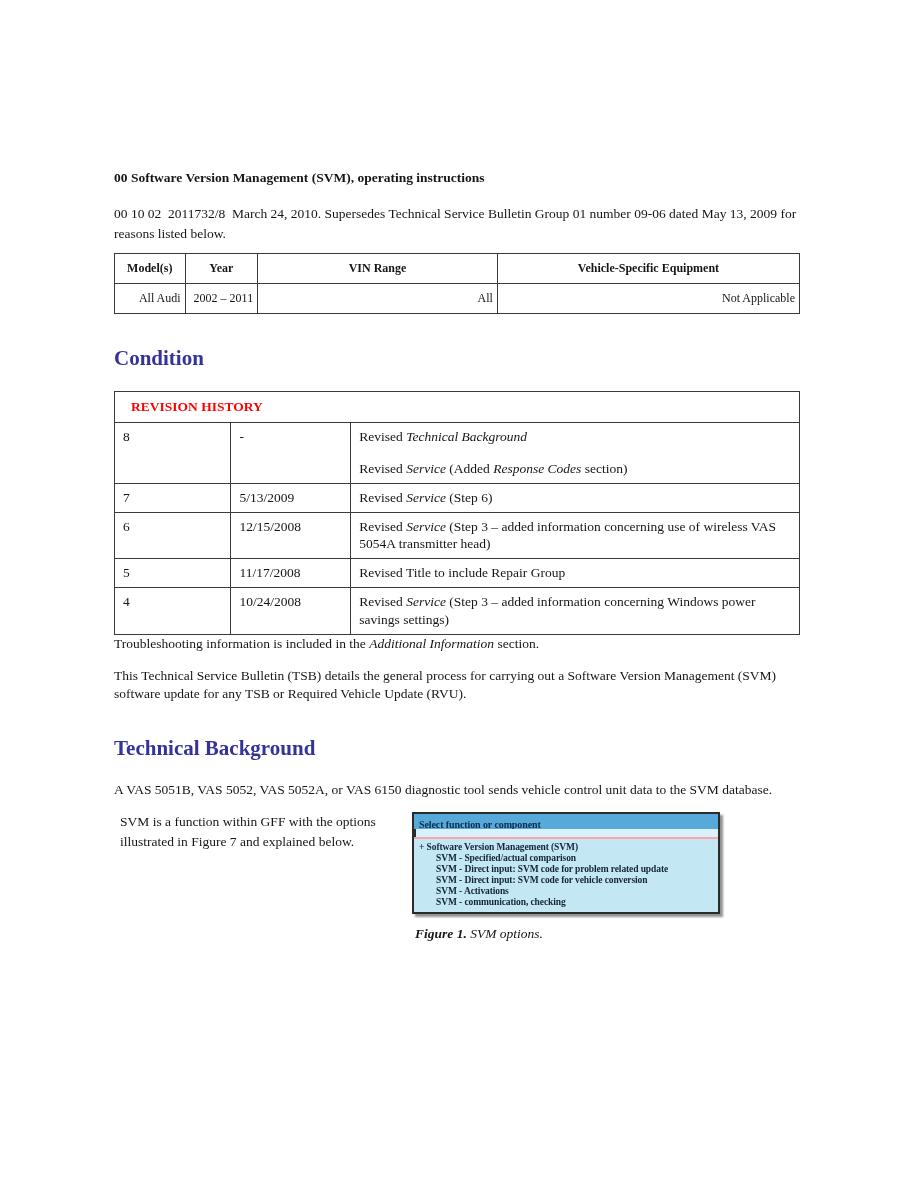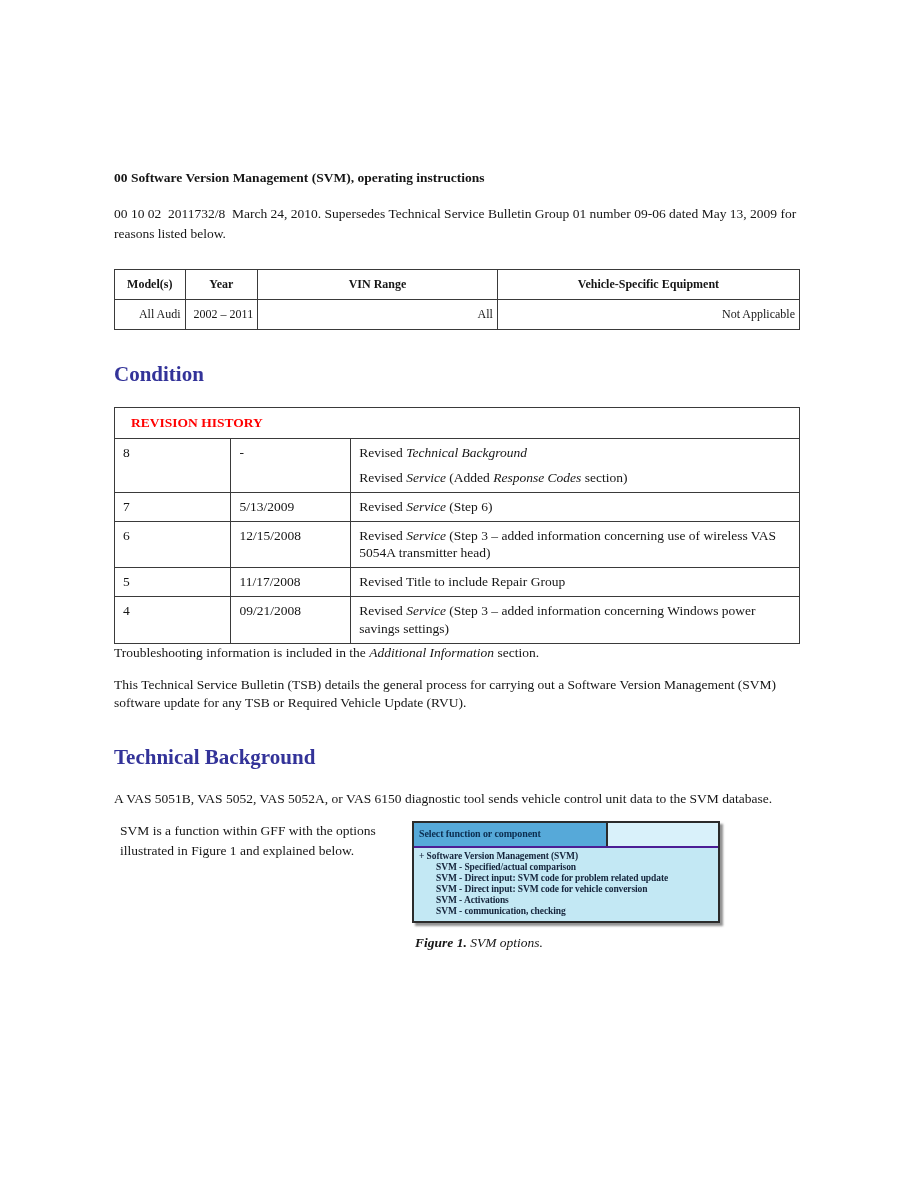--- a/index.html
+++ b/index.html
@@ -15,21 +15,21 @@
     position:relative;
     width:918px;height:1004px;
     box-sizing:border-box;
     background:#ffffff;
     padding:170px 118px 0 114px;
     font-family:Liberation Serif, serif;
     color:#161616;
     overflow:hidden;
   }
   .doc-title{font-size:13.5px;font-weight:bold;margin:0 0 18px 0;}
-  .intro{font-size:13.5px;line-height:1.45;margin:0 0 26px 0;white-space:pre-wrap;}
+  .intro{font-size:13.5px;line-height:1.45;margin:0 0 10px 0;white-space:pre-wrap;}
 
   table{border-collapse:collapse;width:100%;}
   th,td{border:1px solid var(--border-dark);}
 
   .veh-table{font-size:12px;margin:0 0 0 0;}
   .veh-table th{font-weight:bold;text-align:center;padding:7px 4px;}
   .veh-table td{text-align:right;padding:7px 4px;}
 
   .section-heading{
     color:var(--heading-blue);
@@ -41,40 +41,40 @@
   .rev-table .rev-title td{
     color:var(--revision-red);font-weight:bold;
     padding:7px 16px;
   }
   .rev-table th{
     text-align:left;font-weight:bold;
     padding:8px 8px;
   }
   .rev-table td{vertical-align:top;padding:5px 8px;}
   .purpose-line{line-height:1.32;}
-  .purpose-line + .purpose-line{margin-top:7px;}
+  .purpose-line + .purpose-line{margin-top:14px;}
   .rev-cell{line-height:1.32;}
   .it{font-style:italic;}
 
   .body-para{font-size:13.5px;line-height:1.4;margin:0 0 9px 0;}
   .after-table{margin-top:13px;}
 
   .fig-row{display:flex;margin-top:12px;}
   .side-text{
     width:282px;margin:0;padding-left:6px;
     font-size:13.5px;line-height:1.45;flex:0 0 auto;
   }
   .fig-col{margin-left:10px;}
   .figure{
     width:308px;
     border:2px solid #2b2b2b;
     box-shadow:3px 3px 2px rgba(110,110,110,0.75);
     box-sizing:border-box;
   }
-  .fig-header{display:flex;height:23px;border-bottom:2px solid #4c1d95;}
+  .fig-header{display:flex;height:23px;border-bottom:2px solid #fca5a5;flex-direction:column;}
   .fig-header-left{
     flex:0 0 63%;background:var(--fig-header-blue);
     color:#0b2d4f;font-weight:bold;font-size:10px;
     padding:5px 3px 0 5px;box-sizing:border-box;
     letter-spacing:-0.1px;white-space:nowrap;overflow:hidden;
   }
   .fig-header-right{flex:1;background:var(--fig-header-pale);border-left:2px solid #2b2b2b;}
   .fig-body{
     background:var(--fig-body-cyan);
     padding:3px 2px 4px 5px;
@@ -157,38 +157,38 @@
       </tr>
       <tr>
         <td class="rev-cell">5</td>
         <td class="rev-cell">11/17/2008</td>
         <td>
             <div class="purpose-line"><span>Revised Title to include Repair Group</span></div>
           </td>
       </tr>
       <tr>
         <td class="rev-cell">4</td>
-        <td class="rev-cell">09/21/2008</td>
+        <td class="rev-cell">10/24/2008</td>
         <td>
             <div class="purpose-line"><span>Revised </span><span class="it">Service</span><span> (Step 3 – added information concerning Windows power savings settings)</span></div>
           </td>
       </tr>
     </tbody>
   </table>
 
   <p class="body-para"><span>Troubleshooting information is included in the </span><span class="it">Additional Information</span><span> section.</span></p>
 
   <p class="body-para after-table">This Technical Service Bulletin (TSB) details the general process for carrying out a Software Version Management (SVM) software update for any TSB or Required Vehicle Update (RVU).</p>
 
   <h1 class="section-heading">Technical Background</h1>
 
   <p class="body-para">A VAS 5051B, VAS 5052, VAS 5052A, or VAS 6150 diagnostic tool sends vehicle control unit data to the SVM database.</p>
 
   <div class="fig-row">
-    <p class="side-text">SVM is a function within GFF with the options illustrated in Figure 1 and explained below.</p>
+    <p class="side-text">SVM is a function within GFF with the options illustrated in Figure 7 and explained below.</p>
     <div class="fig-col">
       <div class="figure">
         <div class="fig-header">
           <div class="fig-header-left">Select function or component</div>
           <div class="fig-header-right"></div>
         </div>
         <div class="fig-body">
             <div>+  Software Version Management (SVM)</div>
             <div class="ind">SVM - Specified/actual comparison</div>
             <div class="ind">SVM - Direct input: SVM code for problem related update</div>

